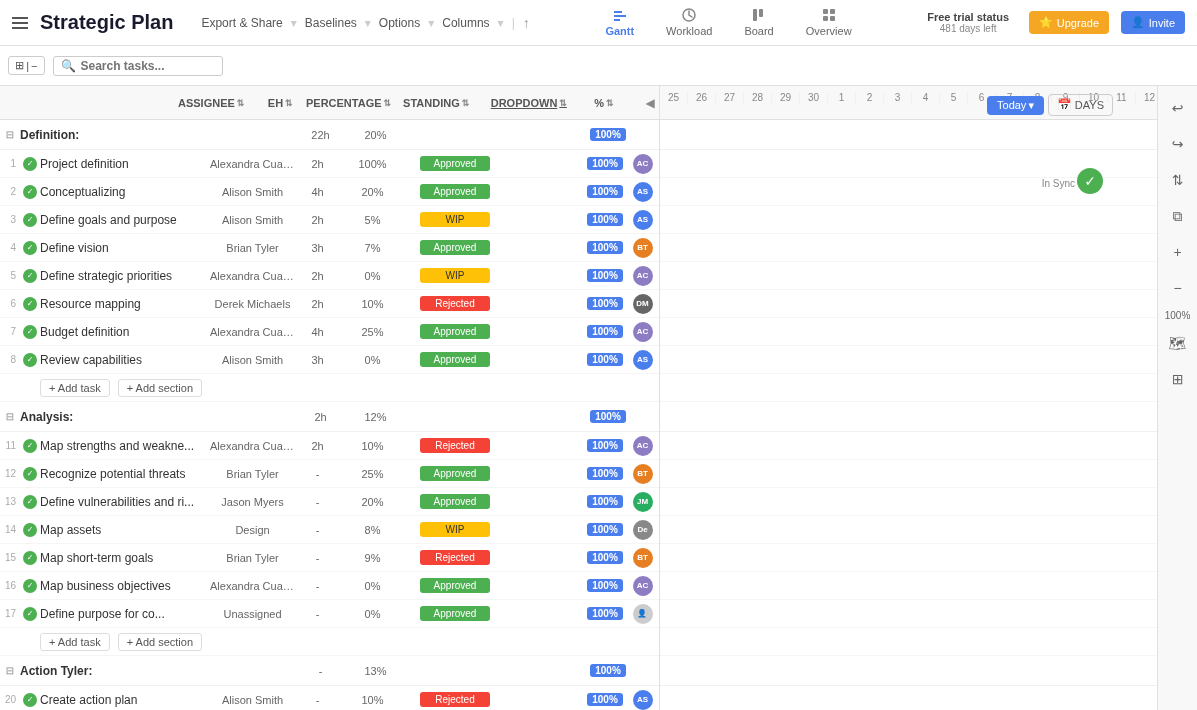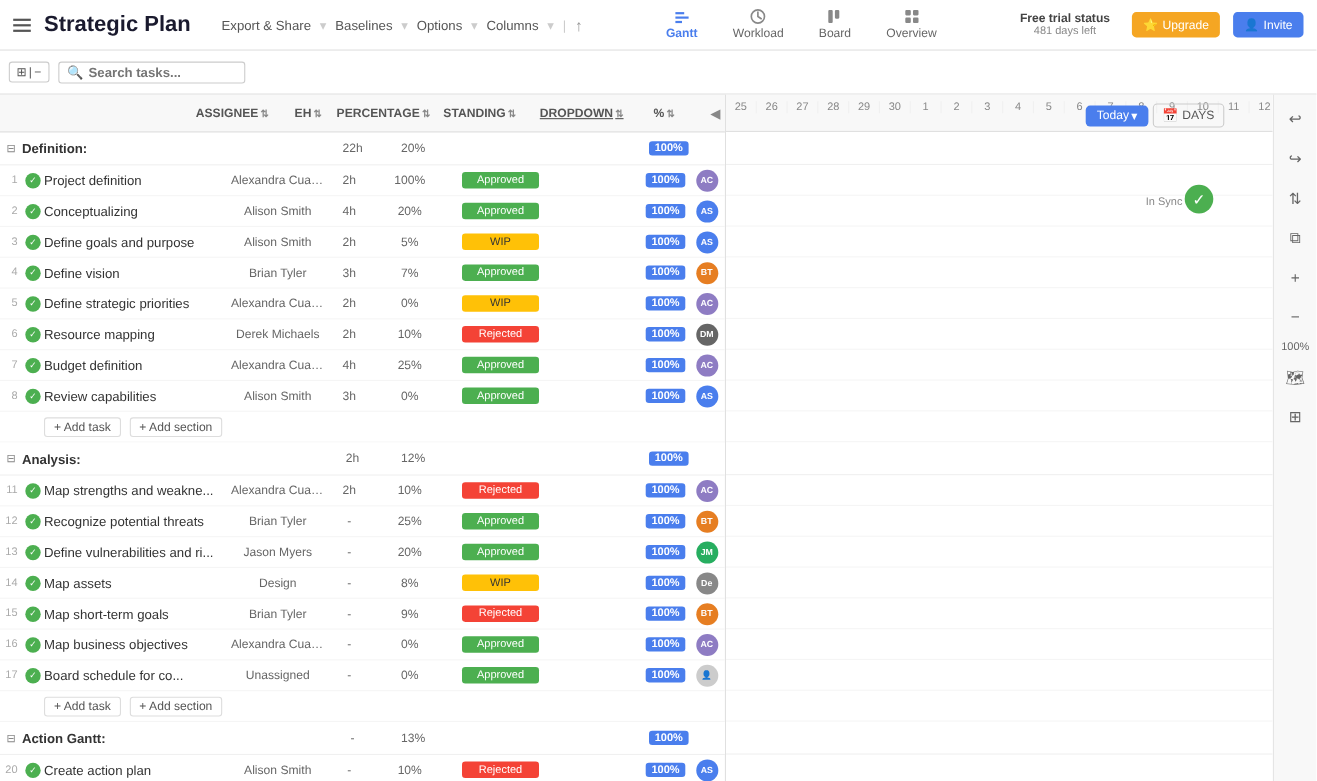--- a/index.html
+++ b/index.html
@@ -513,42 +513,42 @@
       </div>
       <div class="task-avatar">
         <div class="avatar" style="background:#8e7cc3;">AC</div>
       </div>
     </div>
         <div class="task-row">
       <div class="task-num">17</div>
       <div class="task-check">
         <div class="check-circle">✓</div>
       </div>
-      <div class="task-name">Board schedule for co...</div>
+      <div class="task-name">Define purpose for co...</div>
       <div class="task-assignee">Unassigned</div>
       <div class="task-eh">-</div>
       <div class="task-pct">0%</div>
       <div class="task-standing">
         <div style="background:#4caf50;border-radius:3px;padding:2px 6px;font-size:10px;color:#fff;min-width:70px;text-align:center;">Approved</div>
       </div>
       <div class="task-dropdown"></div>
       <div class="task-badge">
         <span class="badge-100">100%</span>
       </div>
       <div class="task-avatar">
         <div class="avatar" style="background:#ccc;">👤</div>
       </div>
     </div>
         <div class="add-row">
     <button class="add-btn">+ Add task</button>
     <button class="add-btn">+ Add section</button>
   </div>
         <div class="section-row">
     <div class="section-toggle">⊟</div>
-    <div class="section-name">Action Gantt:</div>
+    <div class="section-name">Action Tyler:</div>
     <div class="section-spacer"></div>
     <div class="section-eh">-</div>
     <div class="section-pct">13%</div>
     <div class="section-standing"></div>
     <div class="section-dropdown"></div>
     <div class="section-badge">
             <span class="badge-100">100%</span>
           </div>
   </div>
         <div class="task-row">

